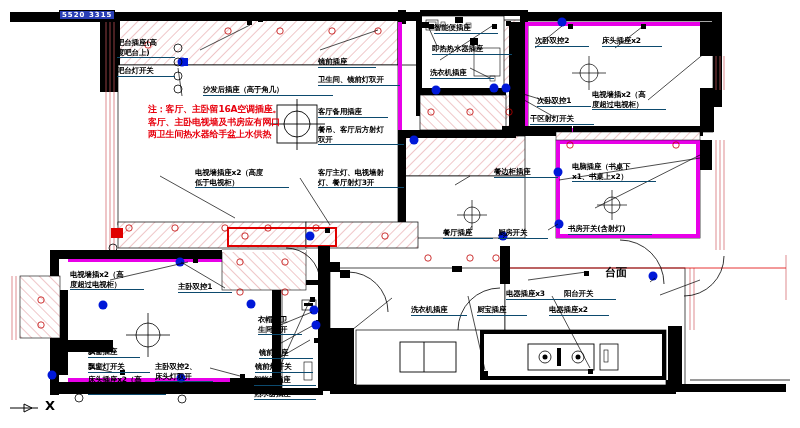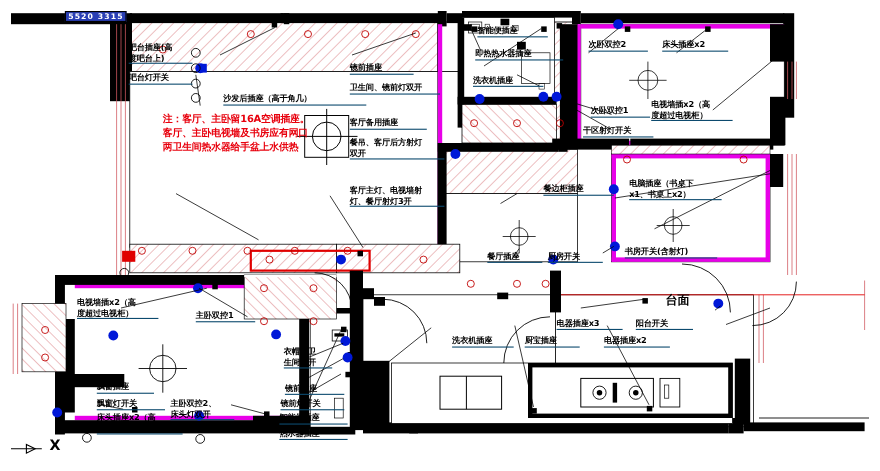--- a/index.html
+++ b/index.html
@@ -402,20 +402,22 @@
 度吧台上)</div>
 <div class="lbl u" style="left:117px;top:66px;width:58px;">吧台灯开关</div>
 <div class="lbl u" style="left:203px;top:53px;width:130px;margin-top:32px;">沙发后插座（高于角几）</div>
 <div class="lbl u" style="left:318px;top:57px;width:58px;">镜前插座</div>
 <div class="lbl u" style="left:318px;top:75px;width:82px;">卫生间、镜前灯双开</div>
 <div class="lbl u" style="left:318px;top:107px;width:70px;">客厅备用插座</div>
 <div class="lbl u" style="left:318px;top:125px;width:86px;">餐吊、客厅后方射灯
 双开</div>
 <div class="lbl u" style="left:318px;top:168px;width:86px;">客厅主灯、电视墙射
 灯、餐厅射灯3开</div>
+<div class="lbl u" style="left:195px;top:168px;width:94px;">电视墙插座x2（高度
+低于电视柜）</div>
 
 <div class="lbl u" style="left:434px;top:23px;width:64px;">智能便插座</div>
 <div class="lbl u" style="left:432px;top:44px;width:80px;">即热热水器插座</div>
 <div class="lbl u" style="left:430px;top:68px;width:64px;">洗衣机插座</div>
 
 <div class="lbl u" style="left:535px;top:36px;width:54px;">次卧双控2</div>
 <div class="lbl u" style="left:602px;top:36px;width:60px;">床头插座x2</div>
 <div class="lbl u" style="left:537px;top:96px;width:54px;">次卧双控1</div>
 <div class="lbl u" style="left:530px;top:114px;width:64px;">干区射灯开关</div>
 <div class="lbl u" style="left:592px;top:90px;width:74px;">电视墙插x2（高
@@ -440,21 +442,21 @@
 
 <div class="lbl u" style="left:88px;top:347px;width:52px;">飘窗插座</div>
 <div class="lbl u" style="left:88px;top:362px;width:62px;">飘窗灯开关</div>
 <div class="lbl u" style="left:88px;top:375px;width:78px;">床头插座x2（高
 度超过床头柜）</div>
 <div class="lbl u" style="left:155px;top:362px;width:58px;">主卧双控2、
 床头灯双开</div>
 
 <div class="big" style="position:absolute;left:605px;top:265px;">台面</div>
 <div class="lbl u" style="left:506px;top:289px;width:60px;">电器插座x3</div>
-<div class="lbl u" style="left:578px;top:289px;width:52px;">阳台开关</div>
+<div class="lbl u" style="left:564px;top:289px;width:52px;">阳台开关</div>
 <div class="lbl u" style="left:411px;top:305px;width:56px;">洗衣机插座</div>
 <div class="lbl u" style="left:477px;top:305px;width:50px;">厨宝插座</div>
 <div class="lbl u" style="left:549px;top:305px;width:60px;">电器插座x2</div>
 <div class="lbl" style="left:338px;top:340px;width:10px;writing-mode:vertical-rl;">开关</div>
 
 <div class="big" style="position:absolute;left:45px;top:398px;font-size:13px;">X</div>
 
 </div>
 
 </body></html>

